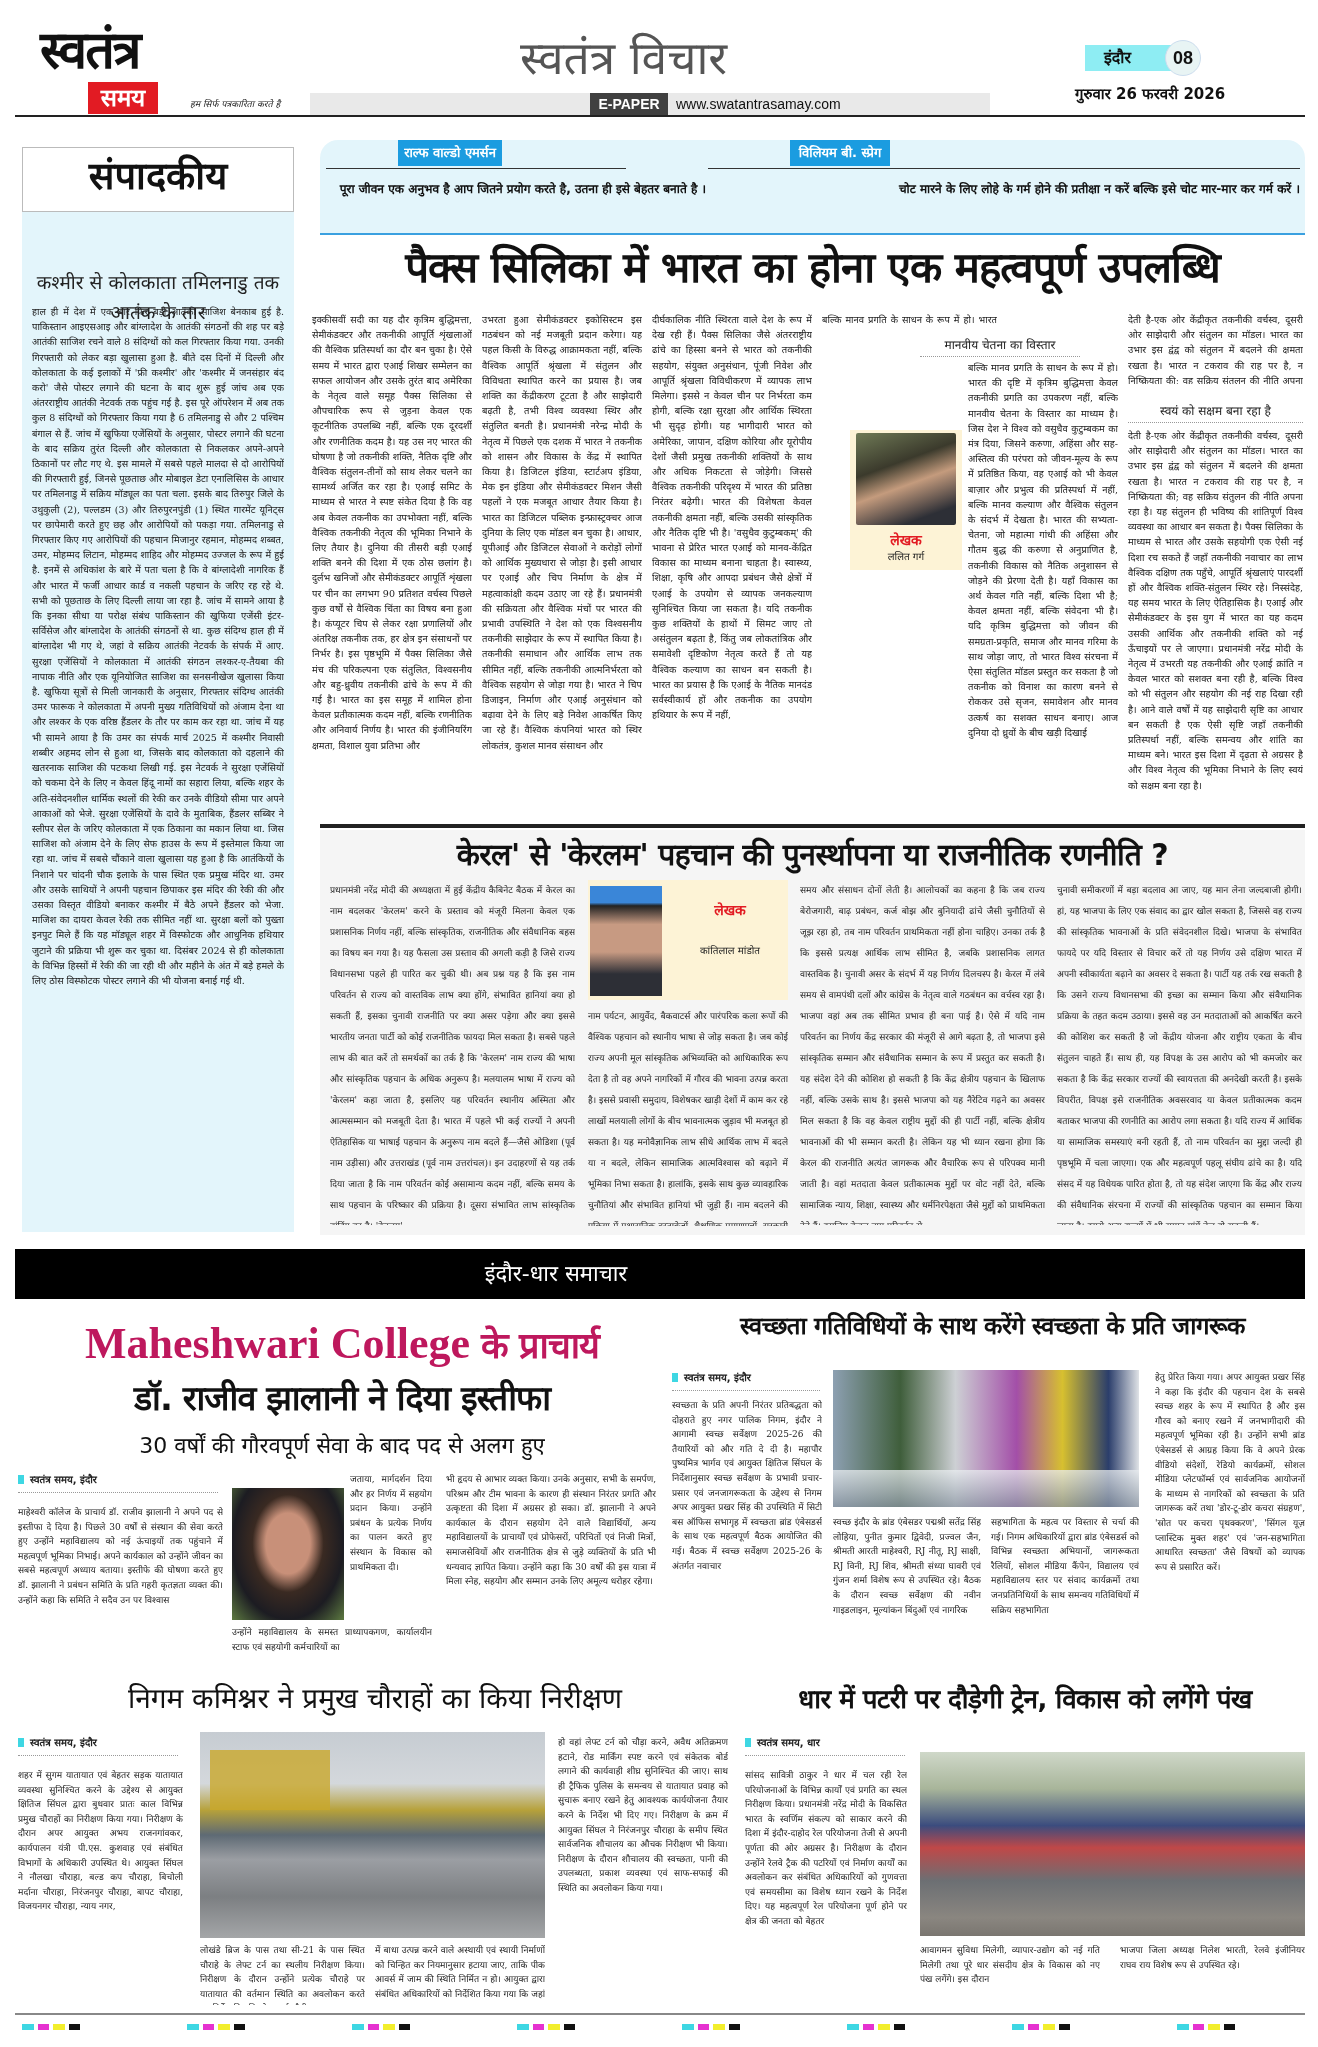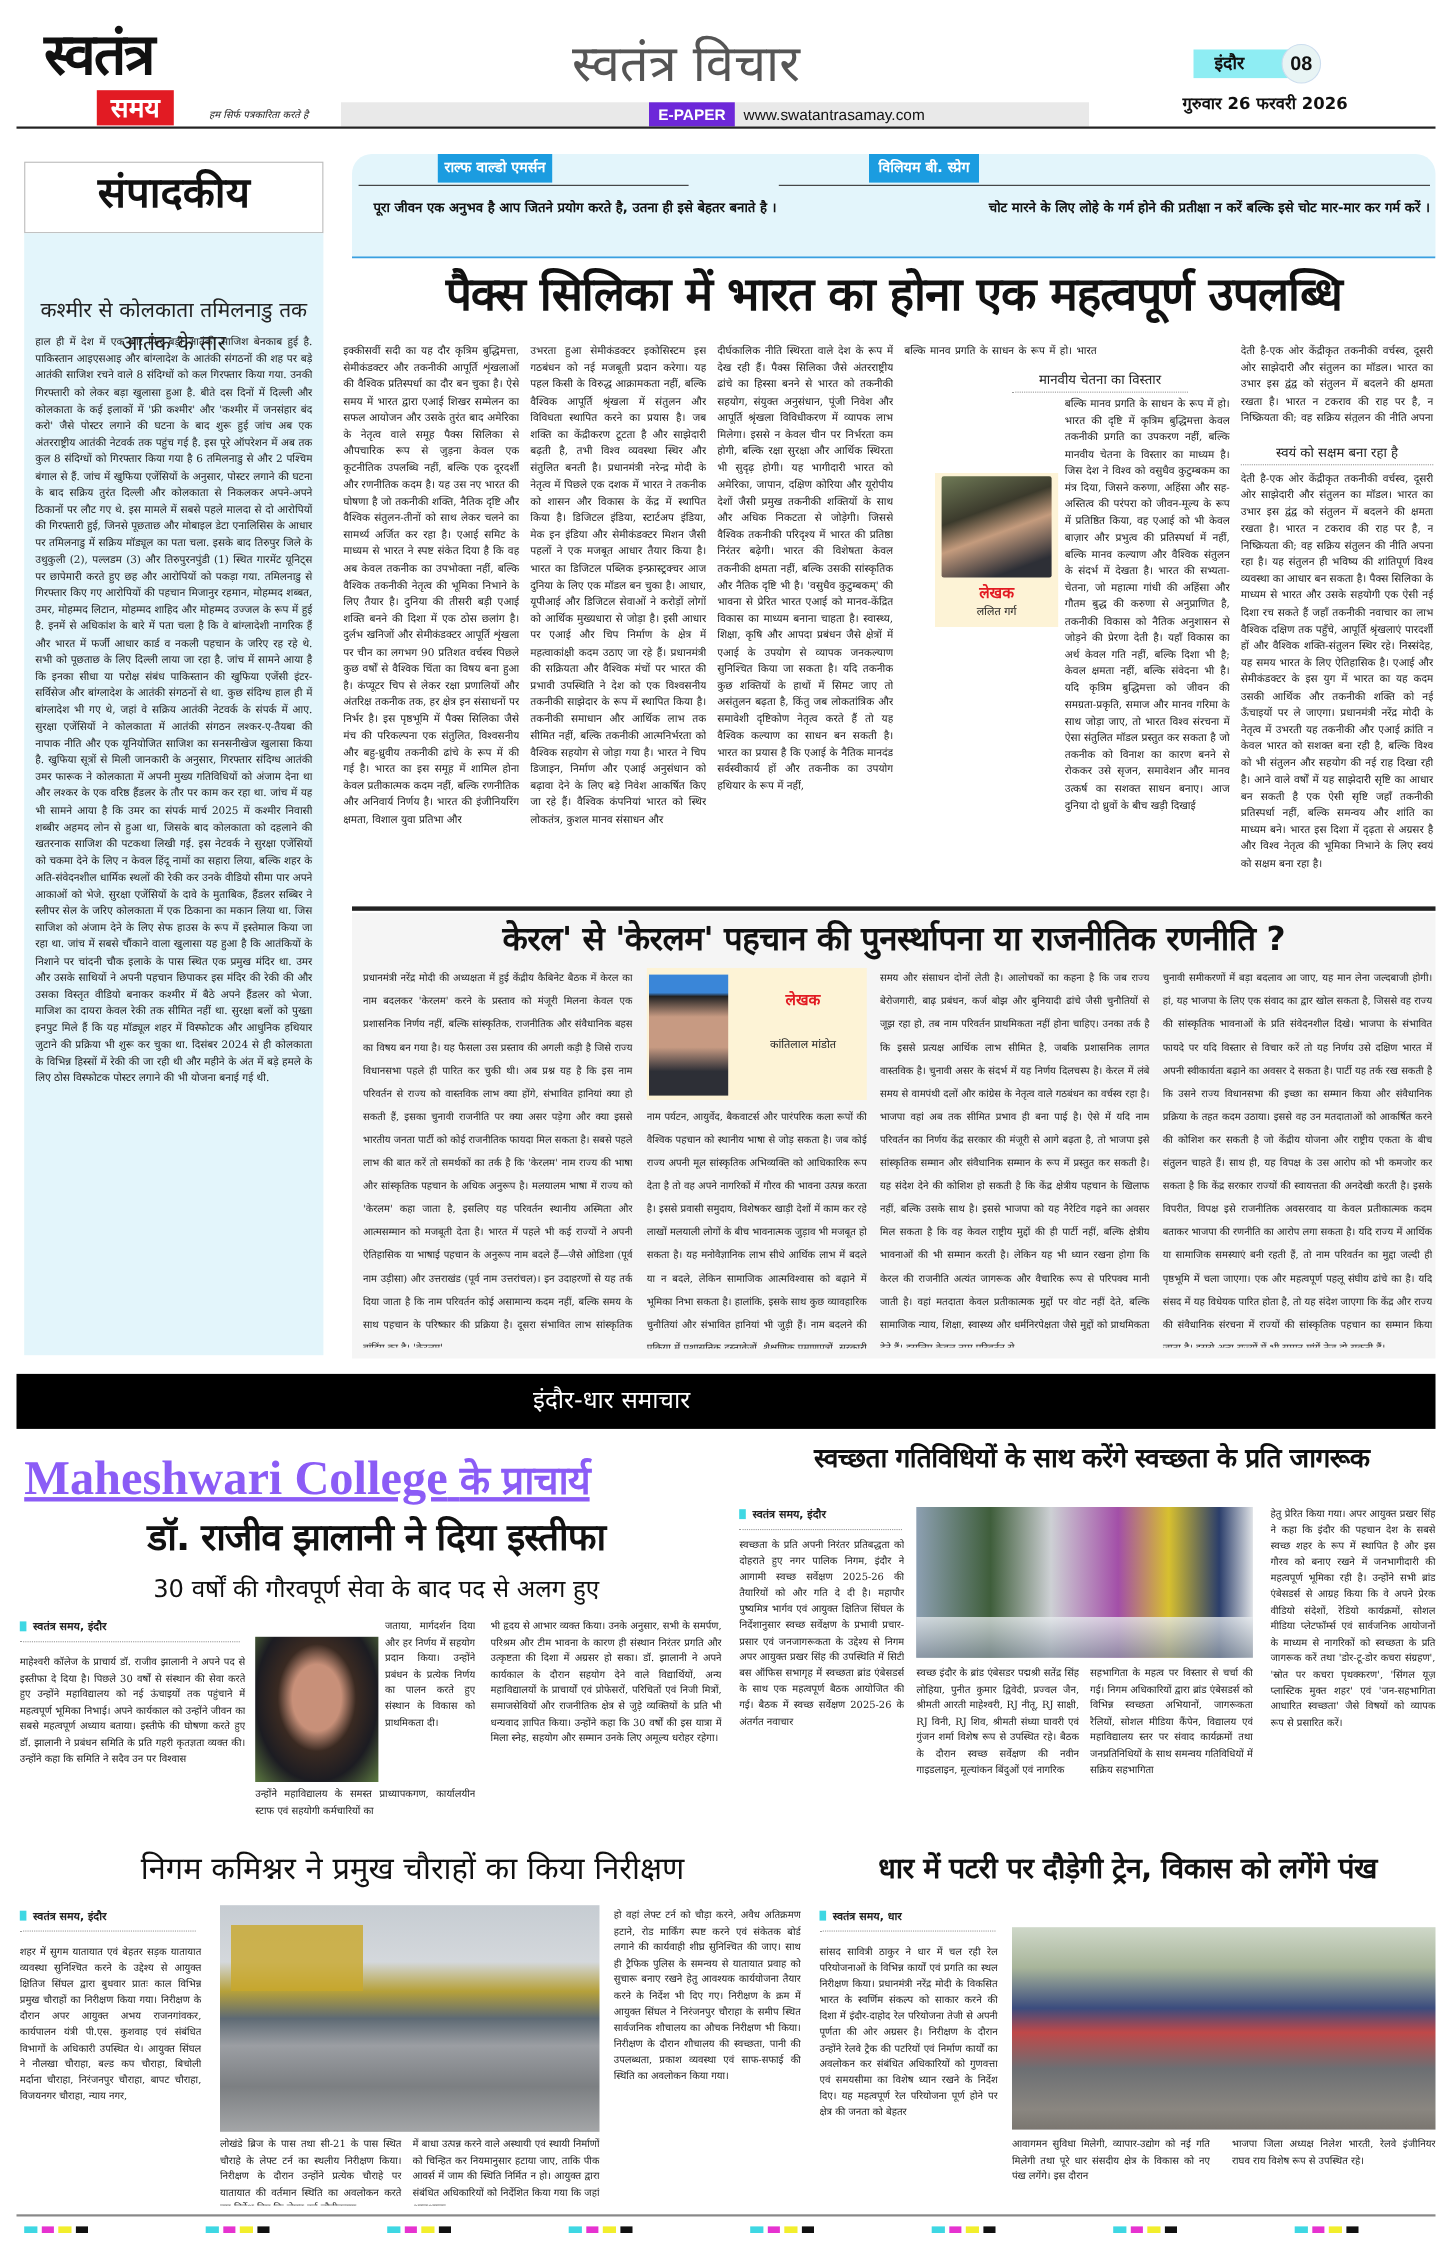--- a/index.html
+++ b/index.html
@@ -7,21 +7,21 @@
   body { font-family: "DejaVu Serif", serif; color: #111; position: relative; }
   .abs { position: absolute; }
 
   
   .logo-top { left: 40px; top: 22px; font-family: "DejaVu Sans", sans-serif; font-weight: 900; font-size: 52px; line-height: 56px; color: #111; letter-spacing: -2px; }
   .logo-samay { left: 88px; top: 82px; width: 70px; height: 32px; background: #e21b23; color: #fff; font-family: "DejaVu Sans", sans-serif; font-weight: 900; font-size: 24px; line-height: 32px; text-align: center; }
   .tagline { left: 190px; top: 97px; font-family: "DejaVu Serif", serif; font-style: italic; font-size: 9px; color: #222; }
   .mast-rule { left: 15px; top: 115px; width: 1290px; height: 2px; background: #222; }
   .mast-gray { left: 310px; top: 93px; width: 680px; height: 22px; background: #e9e9e9; }
   .title-main { left: 520px; top: 30px; font-family: "DejaVu Sans", sans-serif; font-size: 46px; line-height: 56px; color: #555; font-weight: 400; }
-  .epaper { left: 590px; top: 93px; width: 78px; height: 22px; background: #6d28d9; color: #fff; font-family: "Liberation Sans", sans-serif; font-weight: 700; font-size: 14px; line-height: 22px; text-align: center; }
+  .epaper { left: 590px; top: 93px; width: 78px; height: 22px; background: #404040; color: #fff; font-family: "Liberation Sans", sans-serif; font-weight: 700; font-size: 14px; line-height: 22px; text-align: center; }
   .url { left: 676px; top: 93px; font-family: "Liberation Sans", sans-serif; font-size: 14px; line-height: 22px; color: #111; }
   .city-box { left: 1085px; top: 45px; width: 106px; height: 26px; background: #8eedf3; }
   .city { left: 1104px; top: 45px; font-family: "DejaVu Sans", sans-serif; font-weight: 700; font-size: 16px; line-height: 26px; color: #111; }
   .page-no { left: 1165px; top: 40px; width: 36px; height: 36px; border-radius: 50%; background: #e8f4f4; border: 1px solid #cde; font-family: "Liberation Sans", sans-serif; font-weight: 700; font-size: 18px; line-height: 34px; text-align: center; color: #111; }
   .date { left: 1075px; top: 83px; font-family: "DejaVu Sans", sans-serif; font-weight: 700; font-size: 15px; line-height: 22px; color: #111; }
 
   
   .ed-box { left: 22px; top: 147px; width: 272px; height: 65px; border: 1px solid #bbb; background: #fff; }
   .ed-title { left: 22px; top: 147px; width: 272px; text-align: center; font-family: Liberation Mono, monospace; font-weight: 900; font-size: 38px; line-height: 64px; color: #111; }
   .ed-panel { left: 22px; top: 212px; width: 272px; height: 1020px; background: #e3f5fb; }
@@ -53,21 +53,21 @@
   .k-photo { left: 590px; top: 886px; width: 72px; height: 110px; background: linear-gradient(180deg,#3a86d8 0%,#3a86d8 15%,#222 18%,#c79a82 35%,#c79a82 60%,#2d2f36 80%); }
   .k-label { left: 680px; top: 900px; width: 100px; text-align: center; font-family: "DejaVu Sans", sans-serif; font-weight: 700; font-size: 14px; line-height: 20px; color: #e21b23; }
   .k-name { left: 680px; top: 944px; width: 100px; text-align: center; font-family: "DejaVu Sans", sans-serif; font-size: 10px; line-height: 14px; color: #222; }
   .k-col { top: 880px; height: 345px; font-size: 9px; line-height: 21px; }
 
   
   .section-bar { left: 15px; top: 1249px; width: 1290px; height: 50px; background: #000; }
   .section-title { left: 15px; top: 1249px; width: 1082px; text-align: center; font-family: "DejaVu Sans", sans-serif; font-size: 22px; line-height: 50px; color: #fff; }
 
   
-  .mh-head { left: 22px; top: 1318px; width: 640px; font-family: "Liberation Serif", serif; font-weight: 700; font-size: 44px; line-height: 52px; color: #8b5cf6; text-decoration: underline; }
+  .mh-head { left: 22px; top: 1318px; width: 640px; text-align: center; font-family: "Liberation Serif", serif; font-weight: 700; font-size: 44px; line-height: 52px; color: #be185d; }
   .mh-head2 { left: 22px; top: 1374px; width: 640px; text-align: center; font-family: "DejaVu Sans", sans-serif; font-weight: 900; font-size: 34px; line-height: 48px; color: #111; letter-spacing: -1px; }
   .mh-sub { left: 22px; top: 1428px; width: 640px; text-align: center; font-family: "DejaVu Sans", sans-serif; font-size: 22px; line-height: 36px; color: #111; }
   .dateline { font-family: "DejaVu Sans", sans-serif; font-weight: 700; font-size: 10px; line-height: 16px; color: #222; border-bottom: 1px dotted #999; padding-bottom: 4px; }
   .dateline::before { content: ""; display: inline-block; width: 6px; height: 9px; background: #3ed7e3; margin-right: 6px; vertical-align: -1px; }
   .mh-photo { left: 232px; top: 1488px; width: 112px; height: 132px; background: radial-gradient(ellipse at 50% 42%, #c89079 0%, #c89079 28%, #3a2a22 45%, #1c1c22 70%, #5d7a41 100%); }
 
   
   .sw-head { left: 680px; top: 1305px; width: 625px; text-align: center; font-family: "DejaVu Sans", sans-serif; font-weight: 700; font-size: 24px; line-height: 42px; color: #111; letter-spacing: -0.5px; }
   .sw-photo { left: 833px; top: 1370px; width: 306px; height: 137px; background: linear-gradient(90deg,#8da0b2 0%,#3f5e3b 22%,#cdd0d4 40%,#a34fa8 60%,#d7c02f 75%,#2b3e6b 90%,#dfe2e6 100%); }
   .sw-photo-inner { left: 833px; top: 1470px; width: 306px; height: 37px; background: linear-gradient(180deg,#e9edf0 0%,#8a95a2 100%); opacity: 0.75; }

